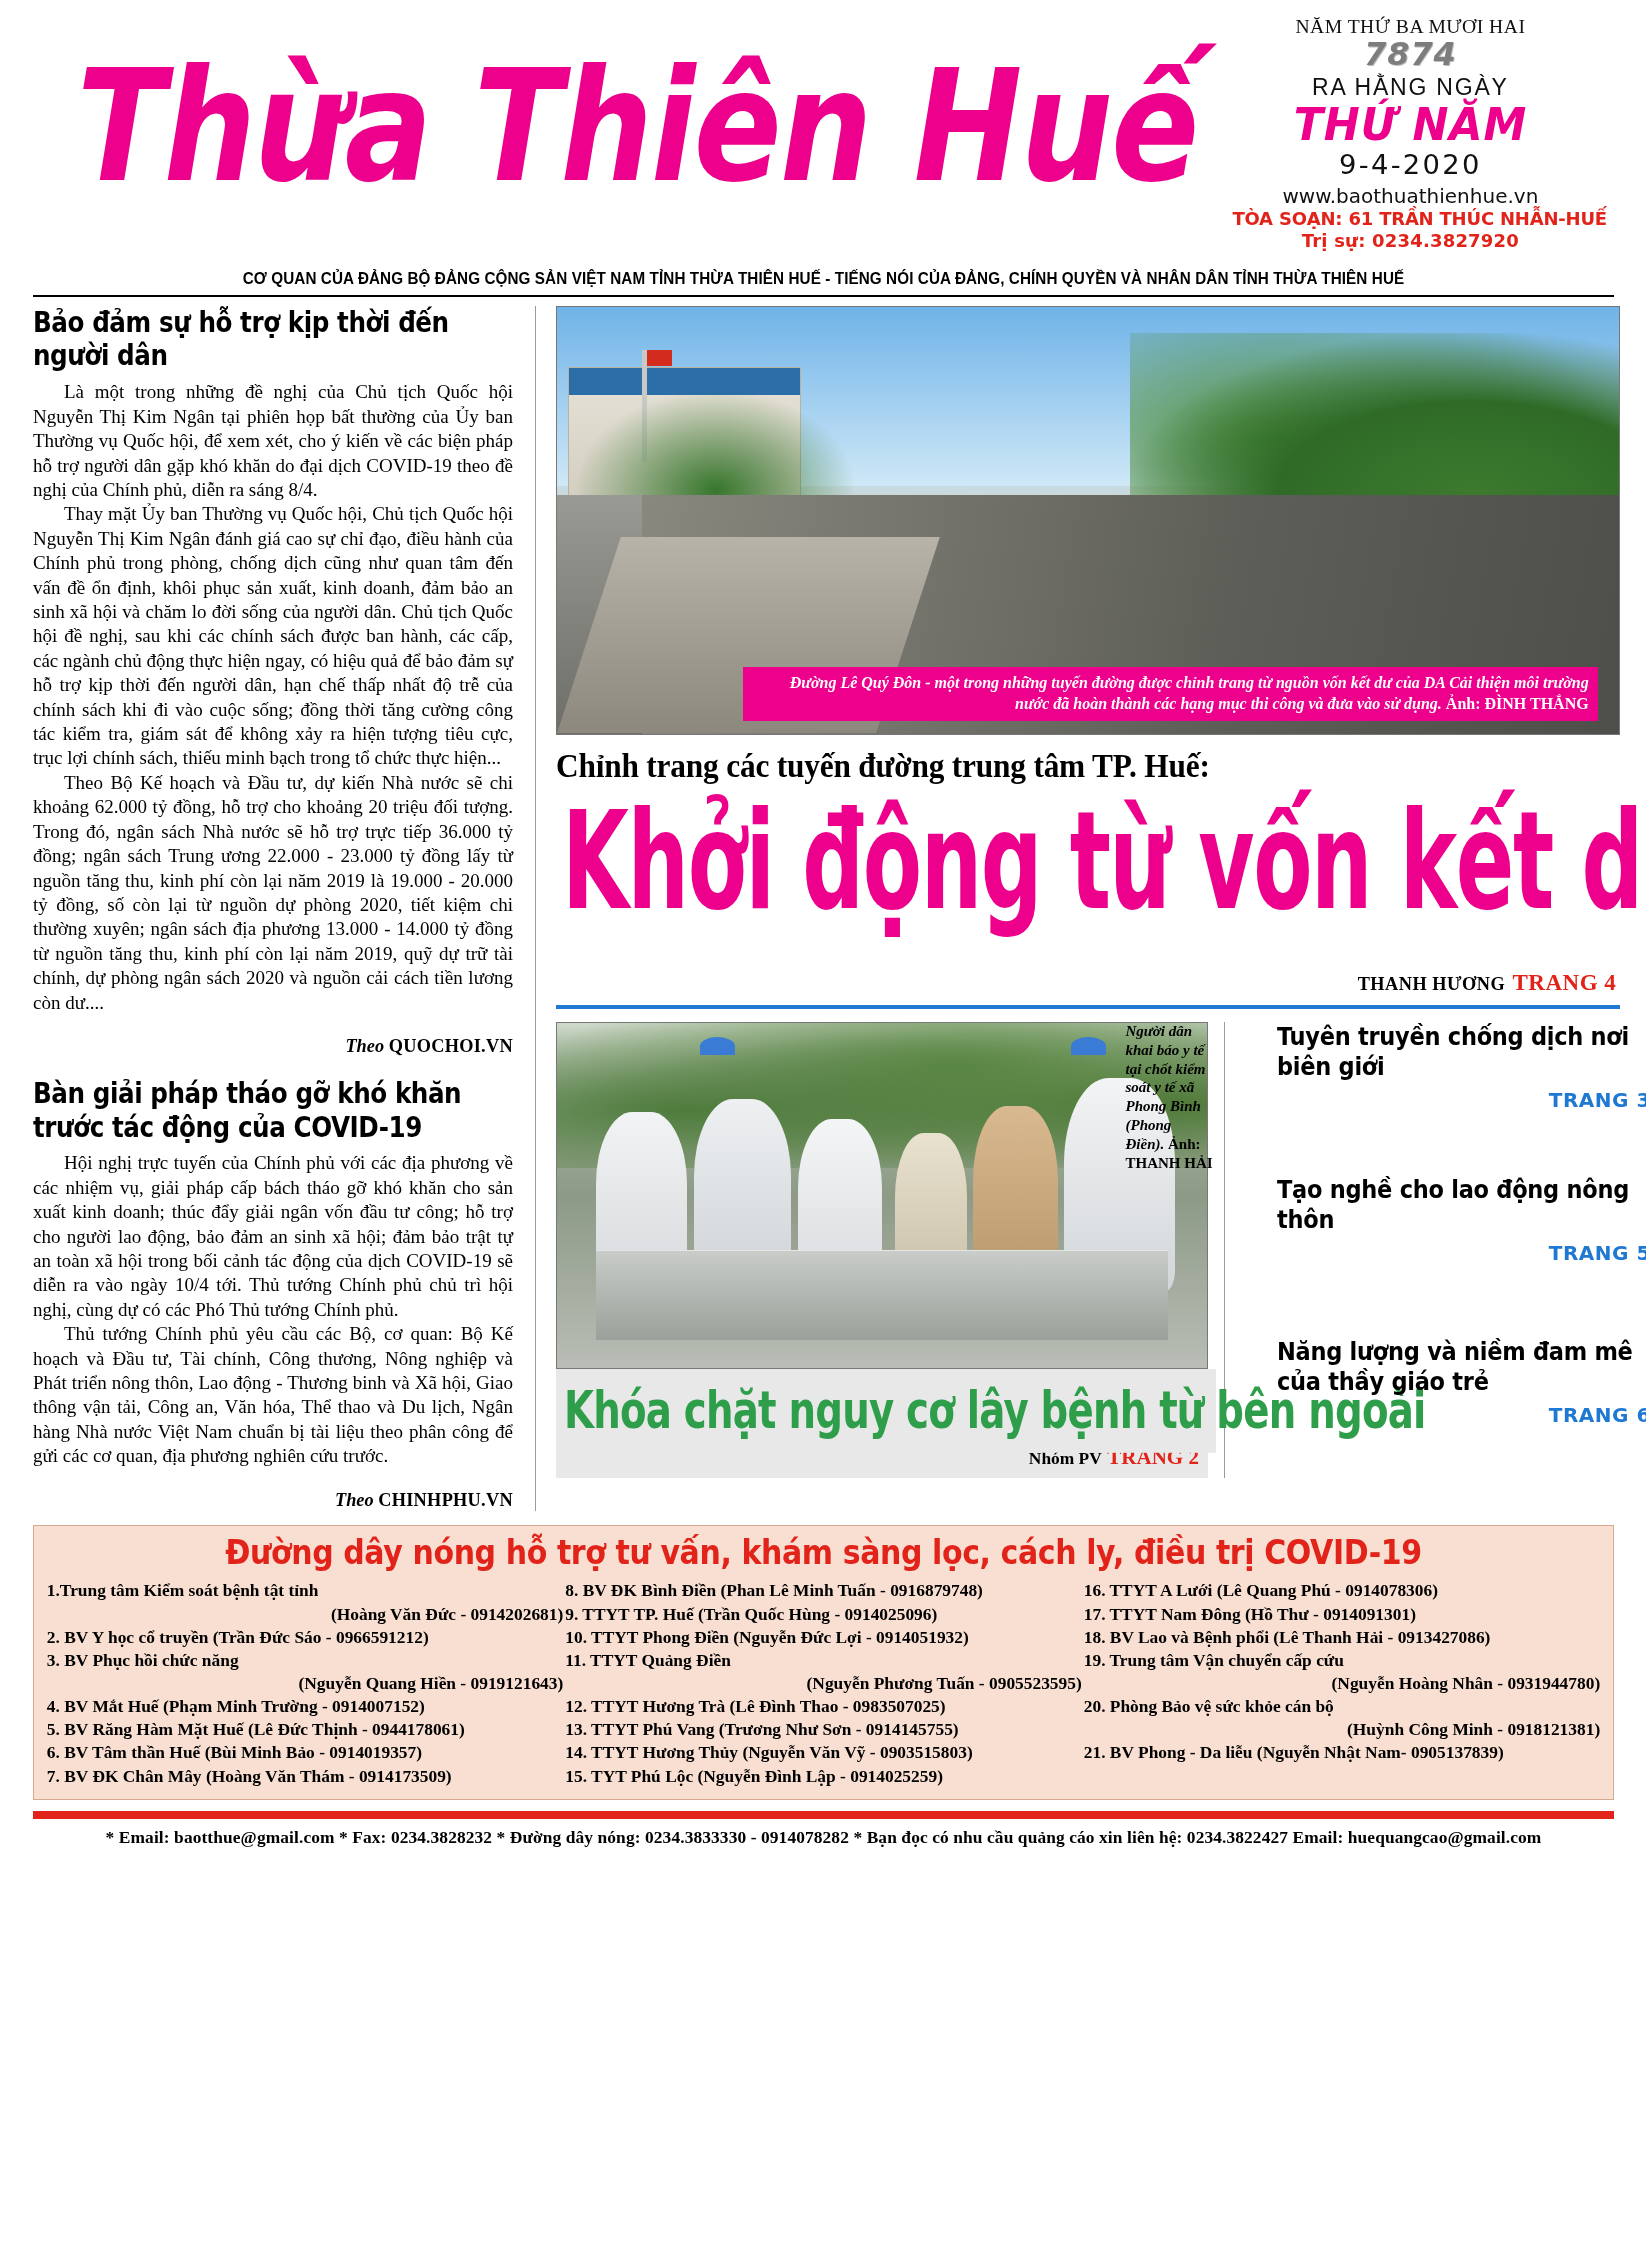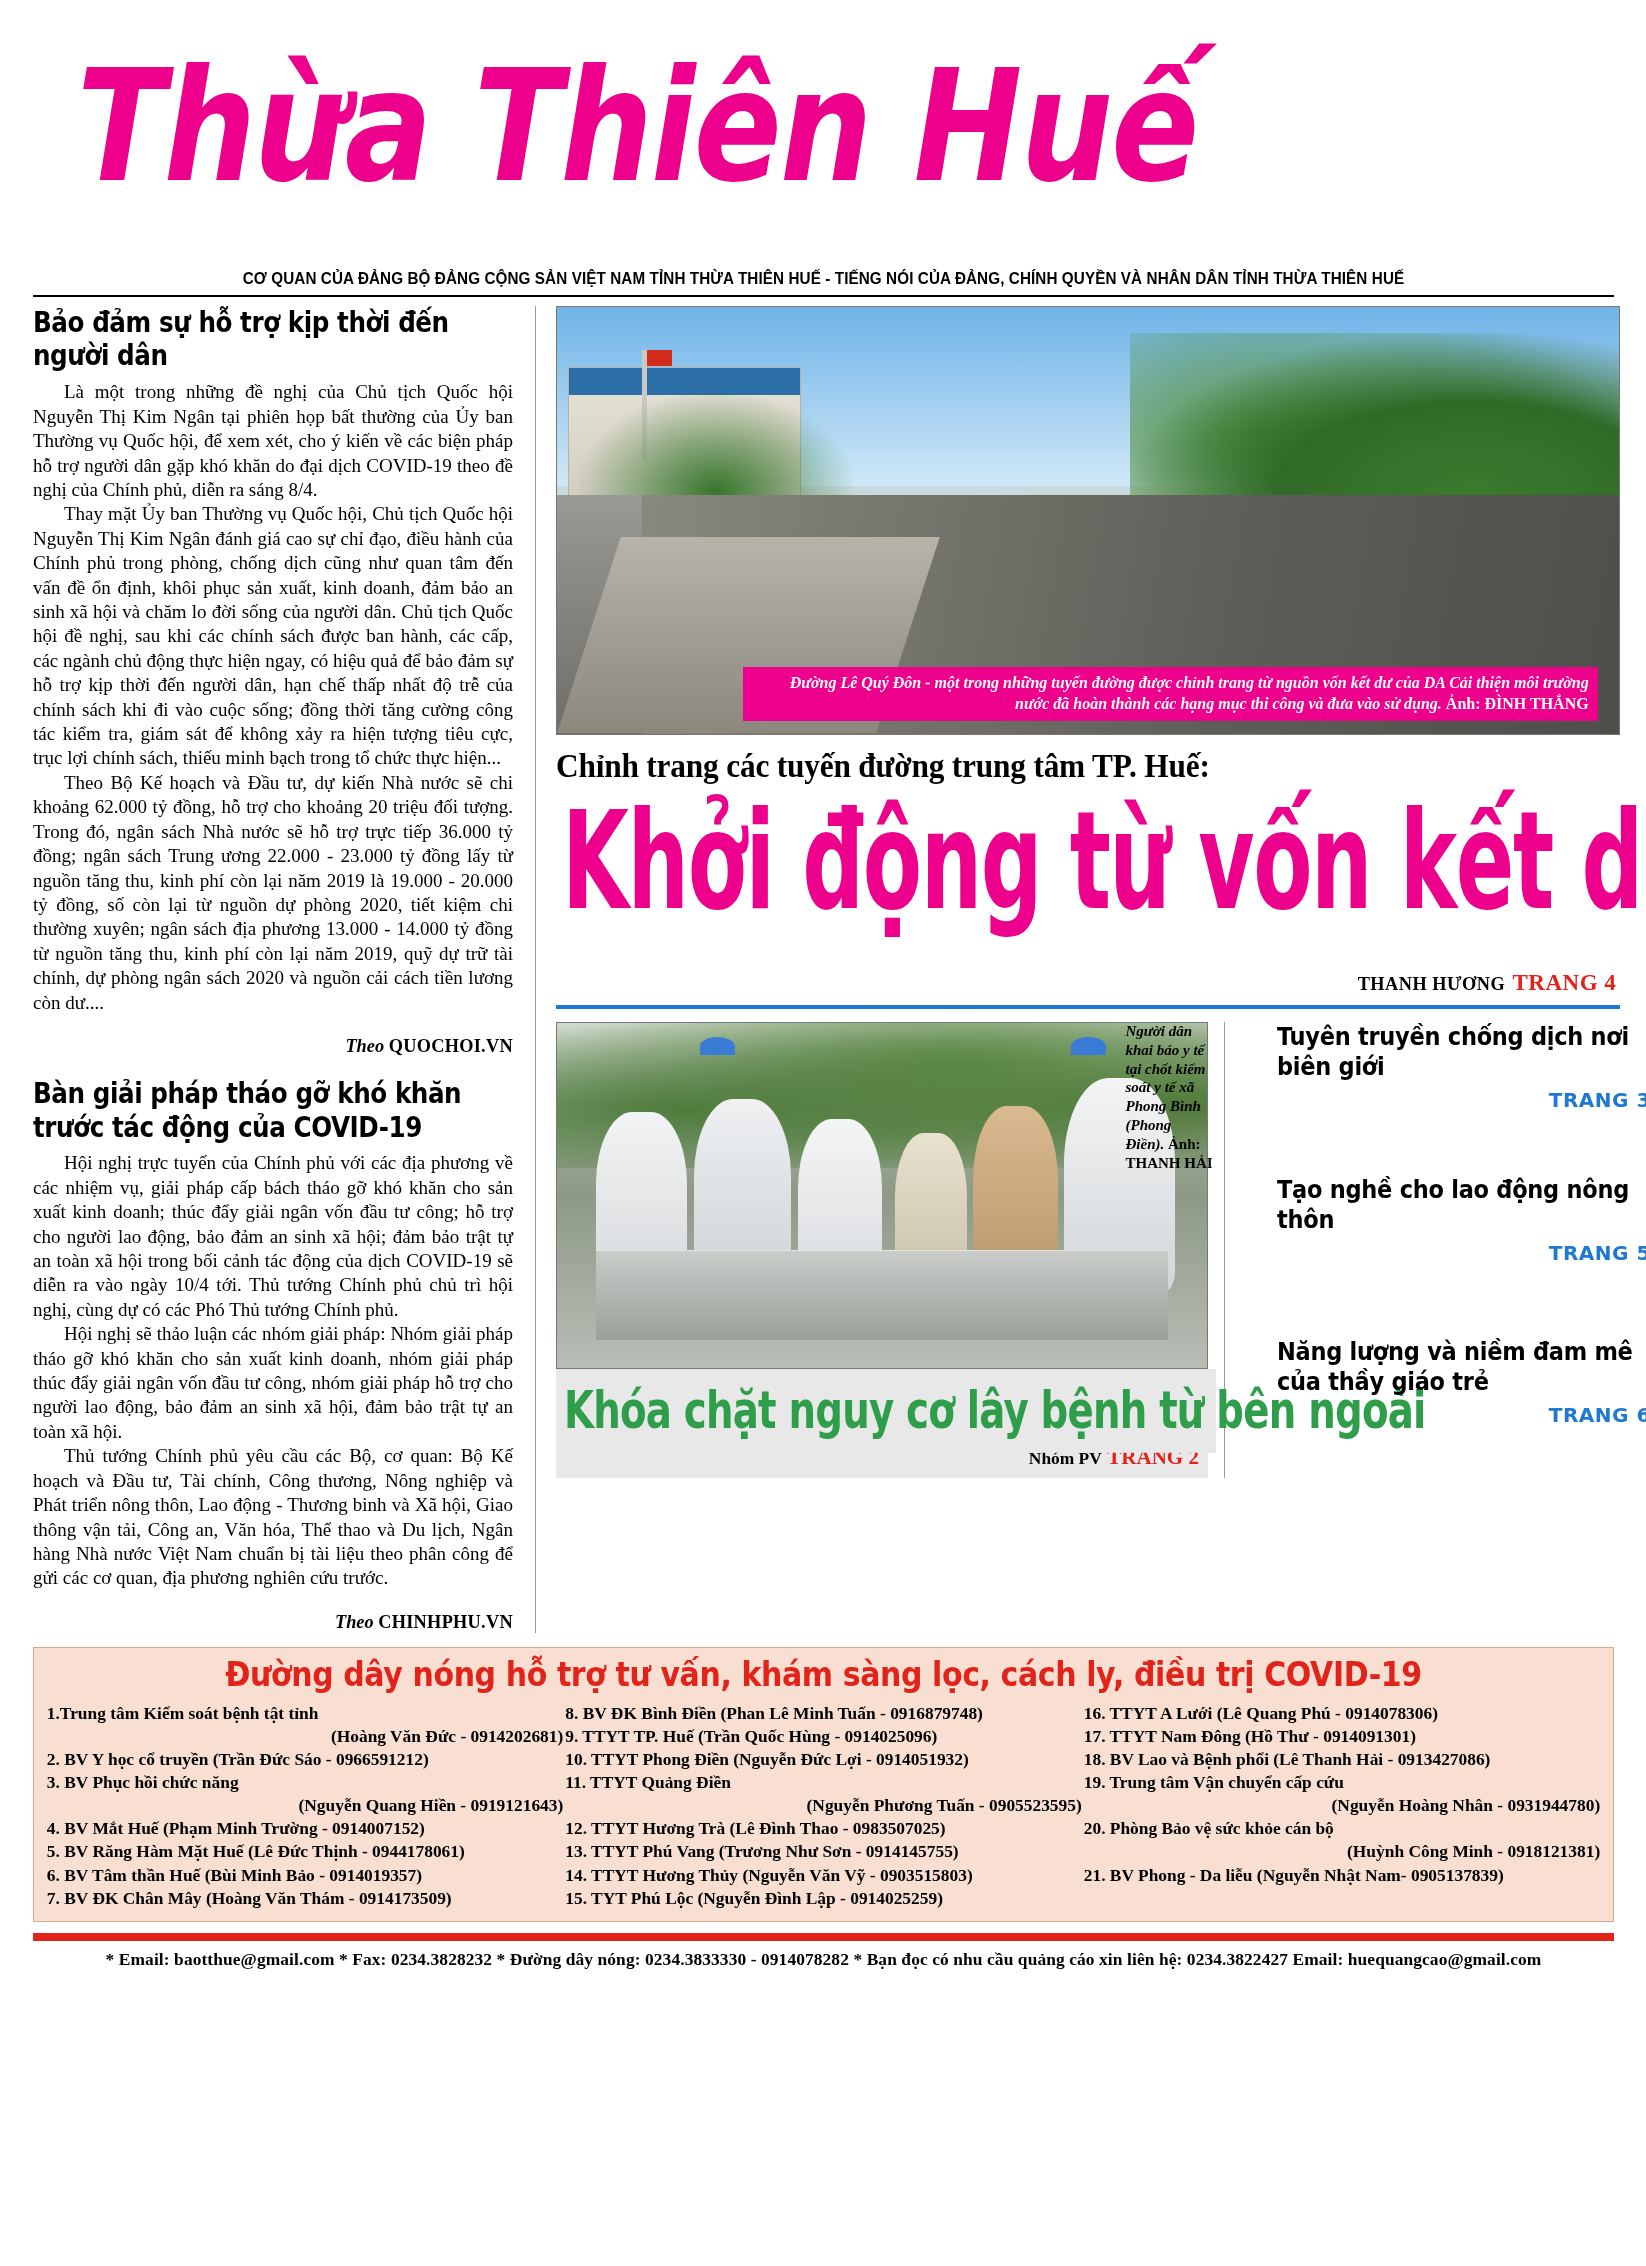--- a/index.html
+++ b/index.html
@@ -286,20 +286,30 @@
     white-space: nowrap;
   }
 </style>
 </head>
 <body>
 
 <div class="page">
 
   <div class="masthead">
     <div class="masthead-title">Thừa Thiên Huế</div>
+    <div class="masthead-info">
+      <div class="mi-year">NĂM THỨ BA MƯƠI HAI</div>
+      <div class="mi-issue">7874</div>
+      <div class="mi-daily">RA HẰNG NGÀY</div>
+      <div class="mi-weekday">THỨ NĂM</div>
+      <div class="mi-date">9-4-2020</div>
+      <div class="mi-web">www.baothuathienhue.vn</div>
+      <div class="mi-addr">TÒA SOẠN: 61 TRẦN THÚC NHẪN-HUẾ</div>
+      <div class="mi-phone">Trị sự: 0234.3827920</div>
+    </div>
   </div>
 
   <div class="tagline">CƠ QUAN CỦA ĐẢNG BỘ ĐẢNG CỘNG SẢN VIỆT NAM TỈNH THỪA THIÊN HUẾ  -  TIẾNG NÓI CỦA ĐẢNG, CHÍNH QUYỀN VÀ NHÂN DÂN TỈNH THỪA THIÊN HUẾ</div>
   <div class="rule-top"></div>
 
   <div class="body-grid">
 
     <div class="col-left">
 
       <div>
@@ -311,21 +321,20 @@
           <i>Theo</i>
           <b>QUOCHOI.VN</b>
         </div>
       </div>
 
       <div class="art-sep"></div>
 
       <div>
         <div class="art-head">Bàn giải pháp tháo gỡ khó khăn trước tác động của COVID-19</div>
         <p class="art-p">Hội nghị trực tuyến của Chính phủ với các địa phương về các nhiệm vụ, giải pháp cấp bách tháo gỡ khó khăn cho sản xuất kinh doanh; thúc đẩy giải ngân vốn đầu tư công; hỗ trợ cho người lao động, bảo đảm an sinh xã hội; đảm bảo trật tự an toàn xã hội trong bối cảnh tác động của dịch COVID-19 sẽ diễn ra vào ngày 10/4 tới. Thủ tướng Chính phủ chủ trì hội nghị, cùng dự có các Phó Thủ tướng Chính phủ.</p>
-        <p class="art-p">Hội nghị sẽ thảo luận các nhóm giải pháp: Nhóm giải pháp tháo gỡ khó khăn cho sản xuất kinh doanh, nhóm giải pháp thúc đẩy giải ngân vốn đầu tư công, nhóm giải pháp hỗ trợ cho người lao động, bảo đảm an sinh xã hội, đảm bảo trật tự an toàn xã hội.</p>
         <p class="art-p">Thủ tướng Chính phủ yêu cầu các Bộ, cơ quan: Bộ Kế hoạch và Đầu tư, Tài chính, Công thương, Nông nghiệp và Phát triển nông thôn, Lao động - Thương binh và Xã hội, Giao thông vận tải, Công an, Văn hóa, Thể thao và Du lịch, Ngân hàng Nhà nước Việt Nam chuẩn bị tài liệu theo phân công để gửi các cơ quan, địa phương nghiên cứu trước.</p>
         <div class="byline">
           <i>Theo</i>
           <b>CHINHPHU.VN</b>
         </div>
       </div>
     </div>
 
     <div class="col-right">
 

